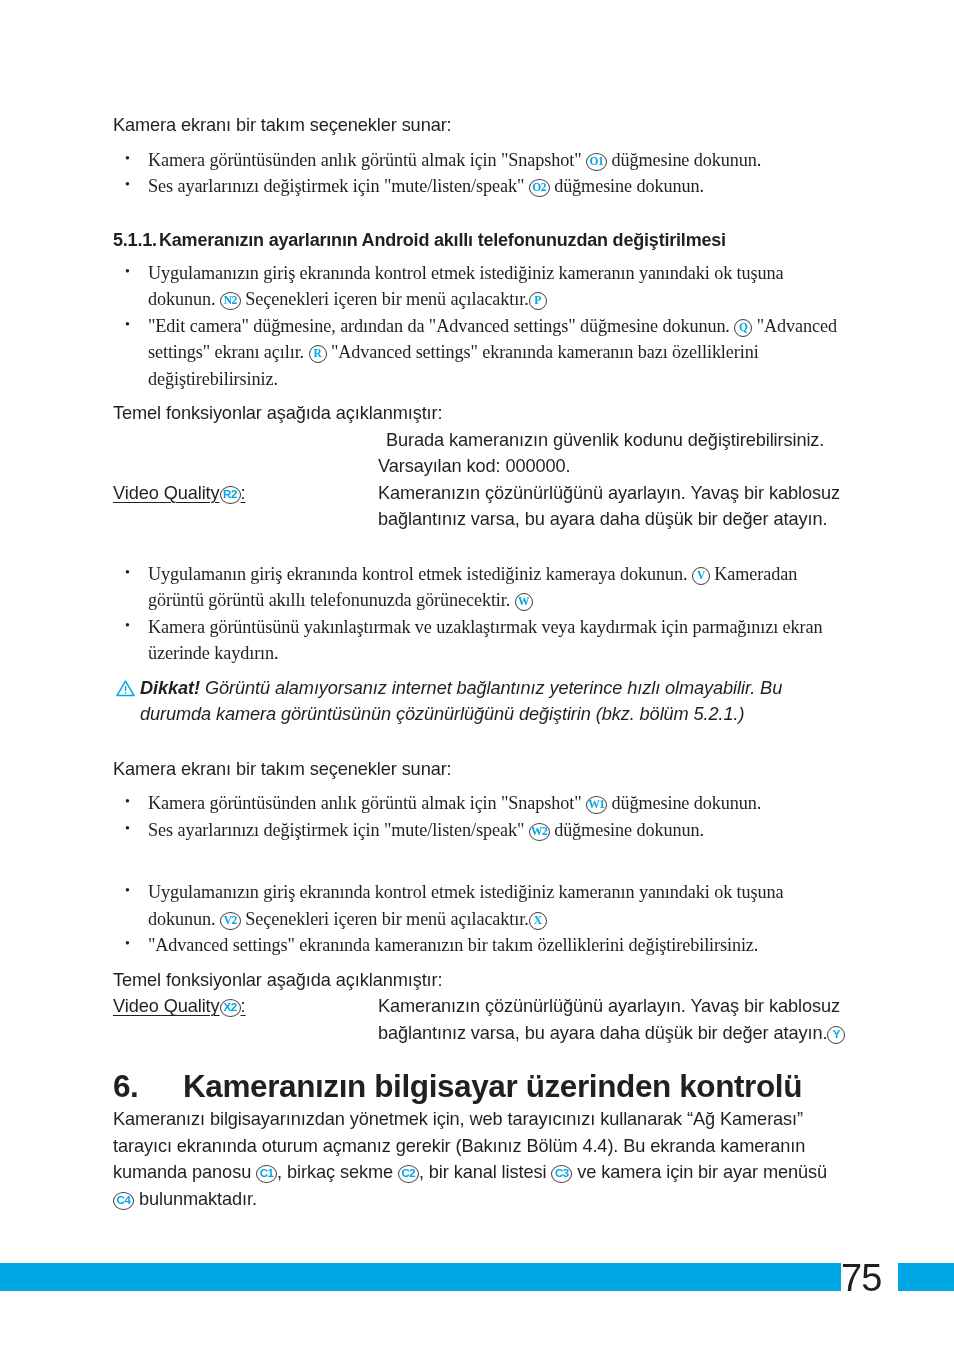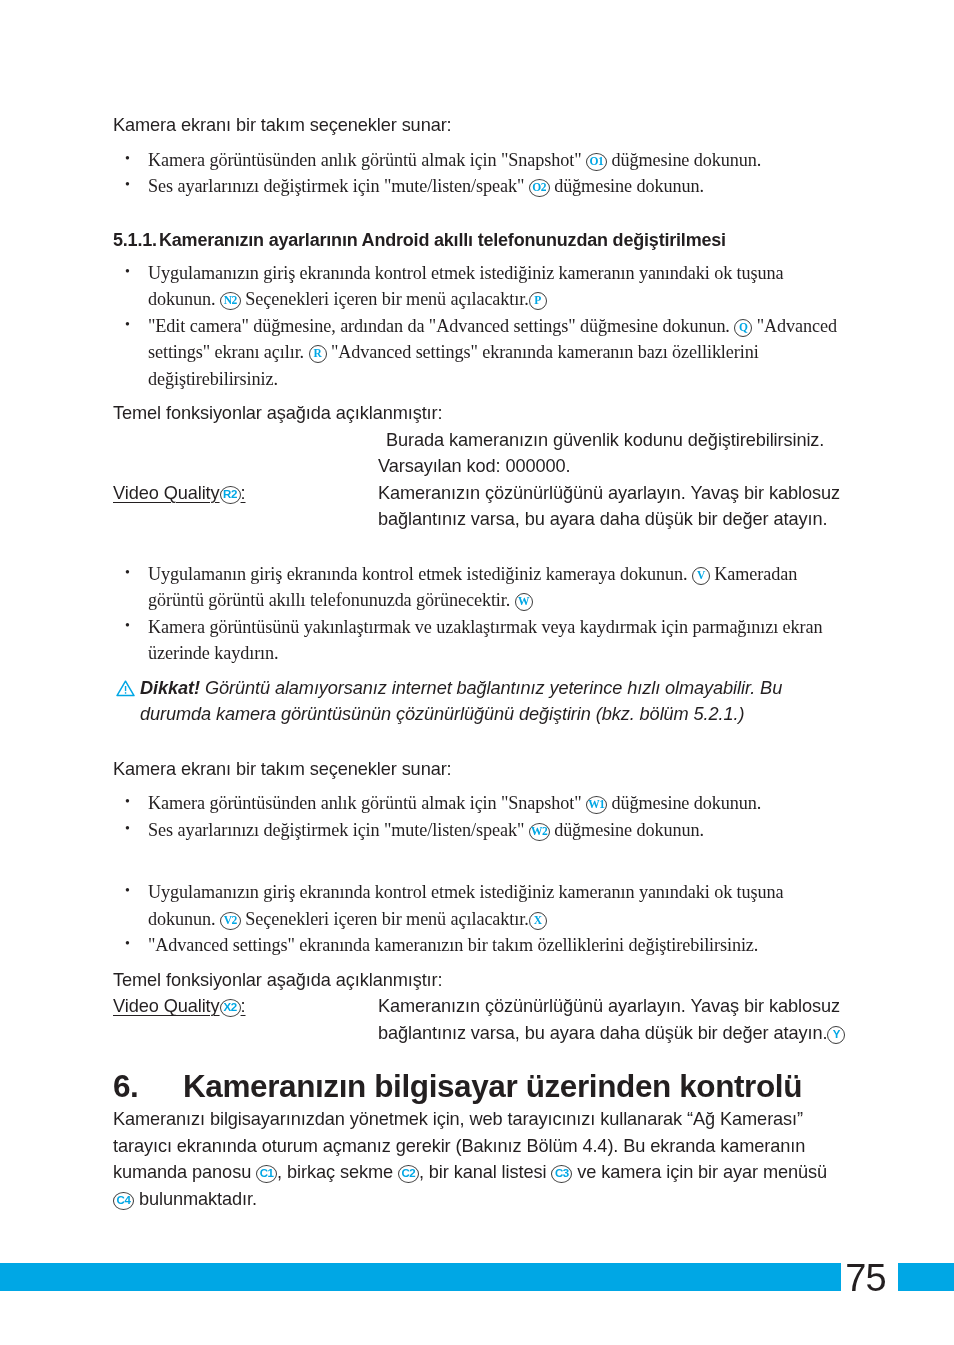--- a/index.html
+++ b/index.html
@@ -205,21 +205,21 @@
     top: 0;
     width: 56px;
     height: 28px;
     background: #00a7e5;
   }
   .page-number {
     position: absolute;
     left: 841px;
     top: -6px;
     width: 49px;
-    text-align: center;
+    text-align: left;
     font-size: 38px;
     line-height: 42px;
     font-weight: normal;
     color: #231f20;
     letter-spacing: -1px;
   }
 </style>
 </head>
 <body>
 

